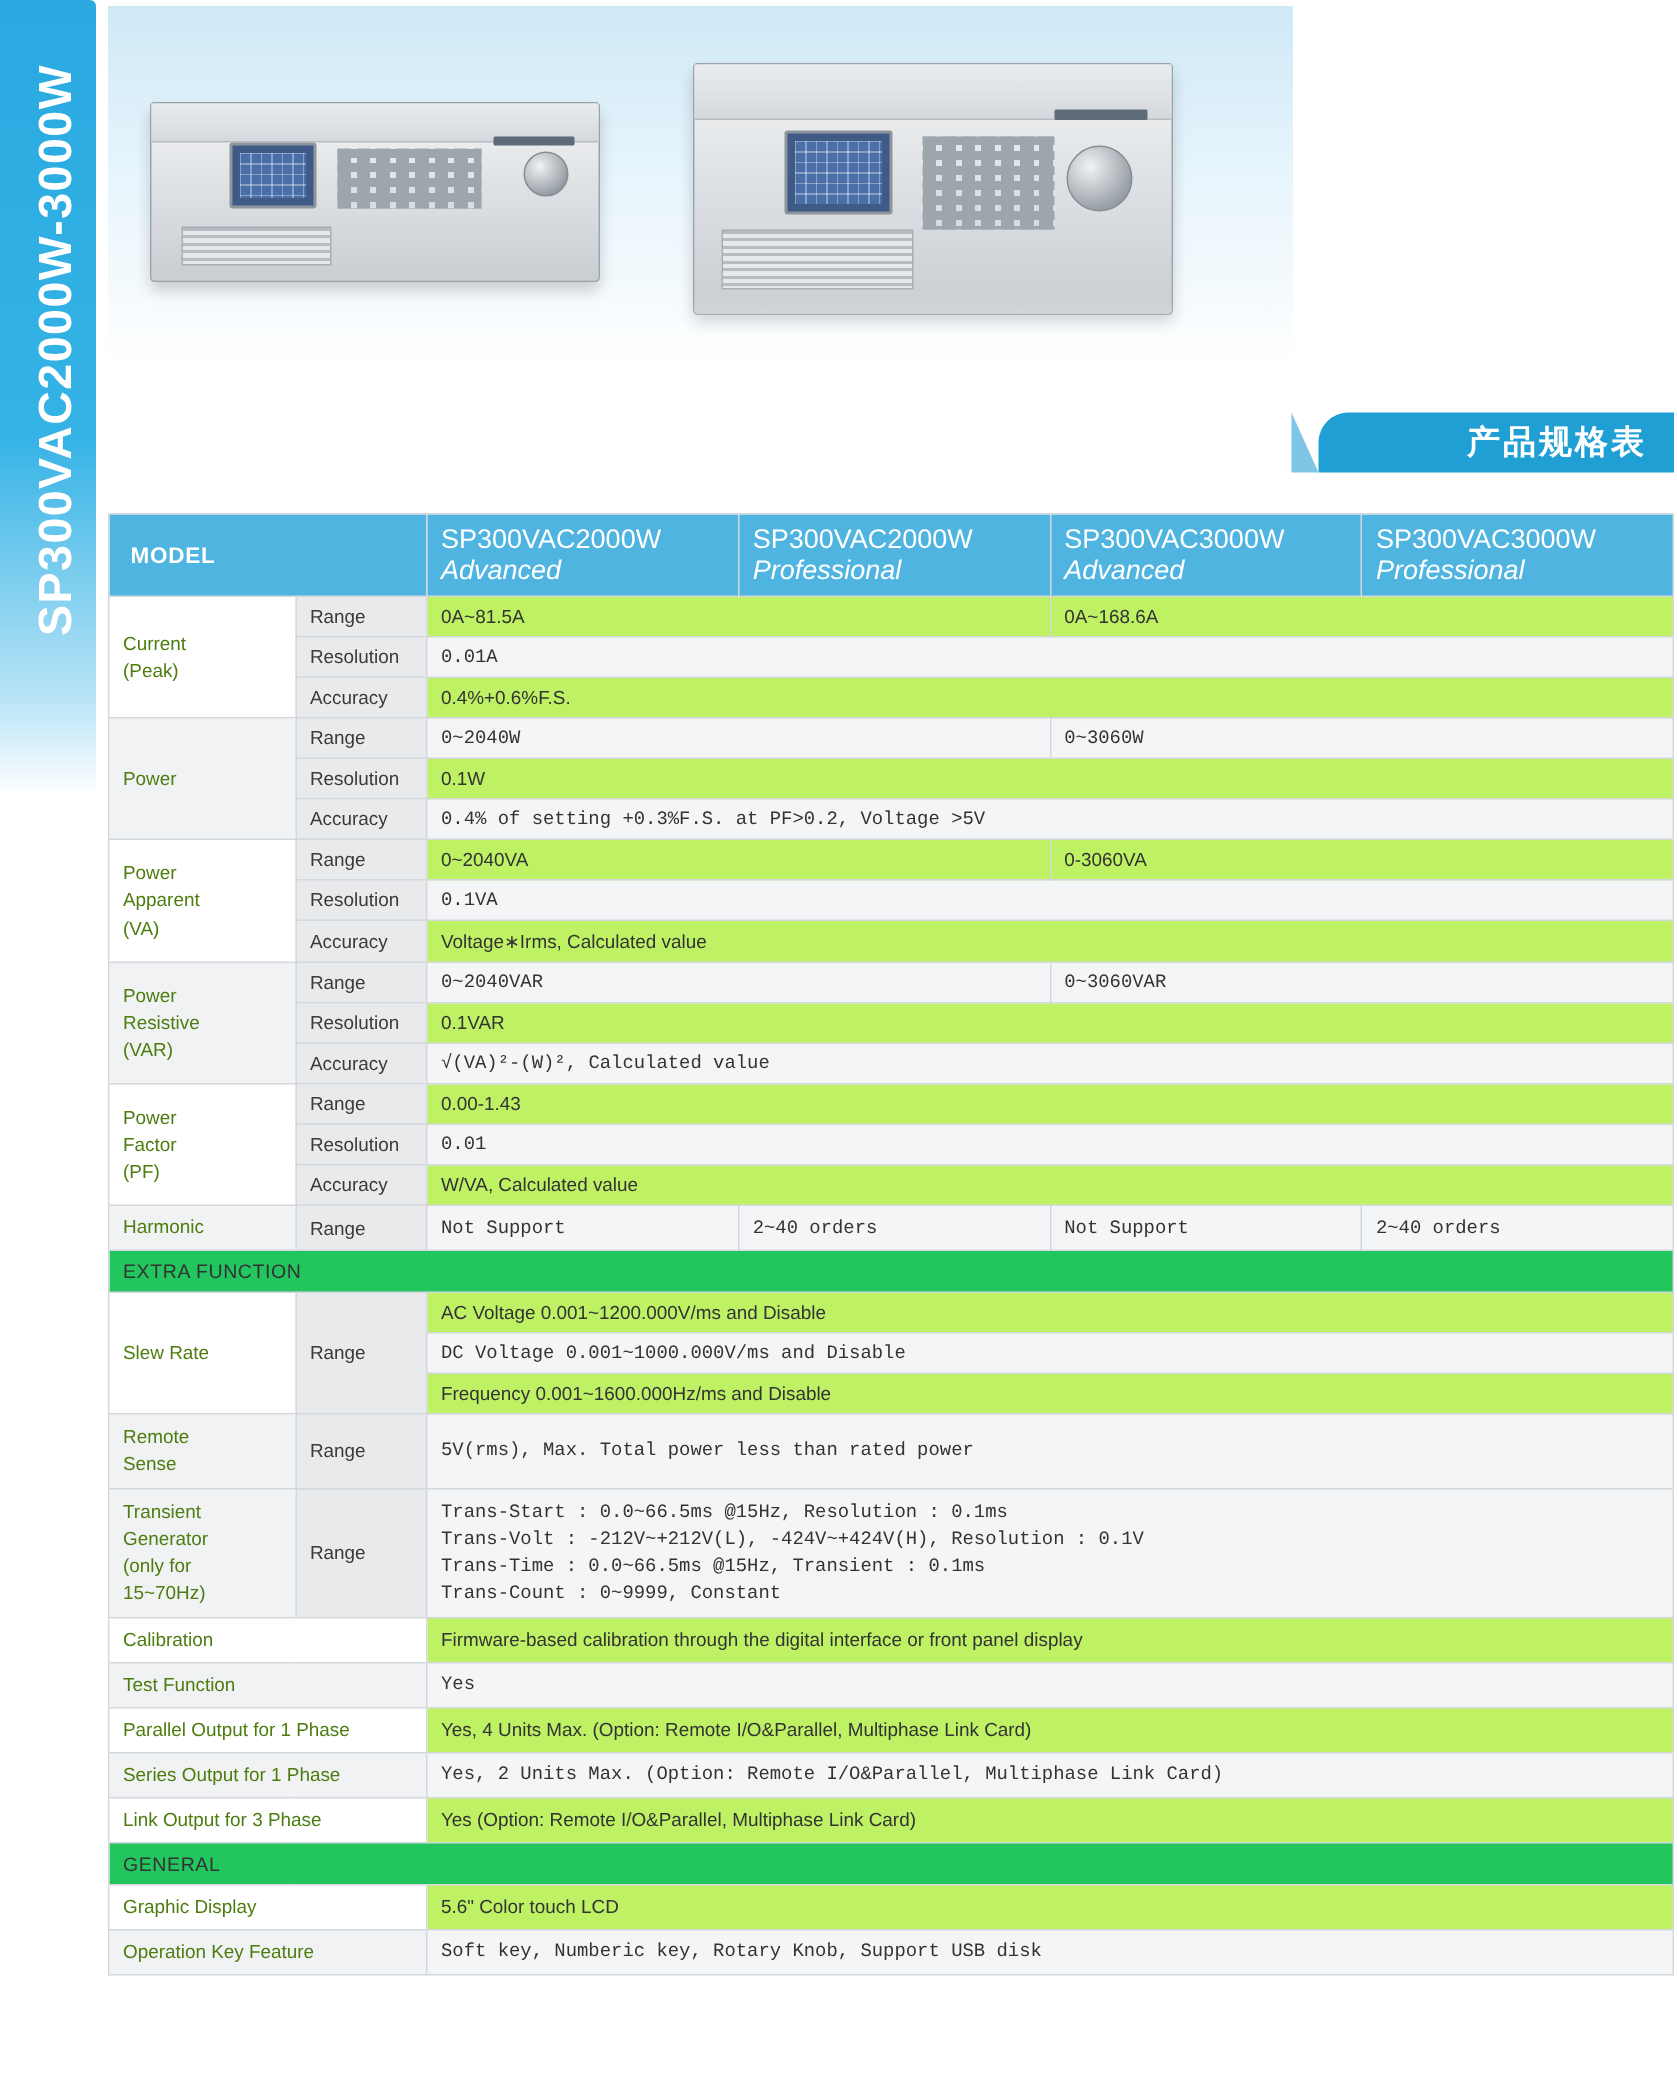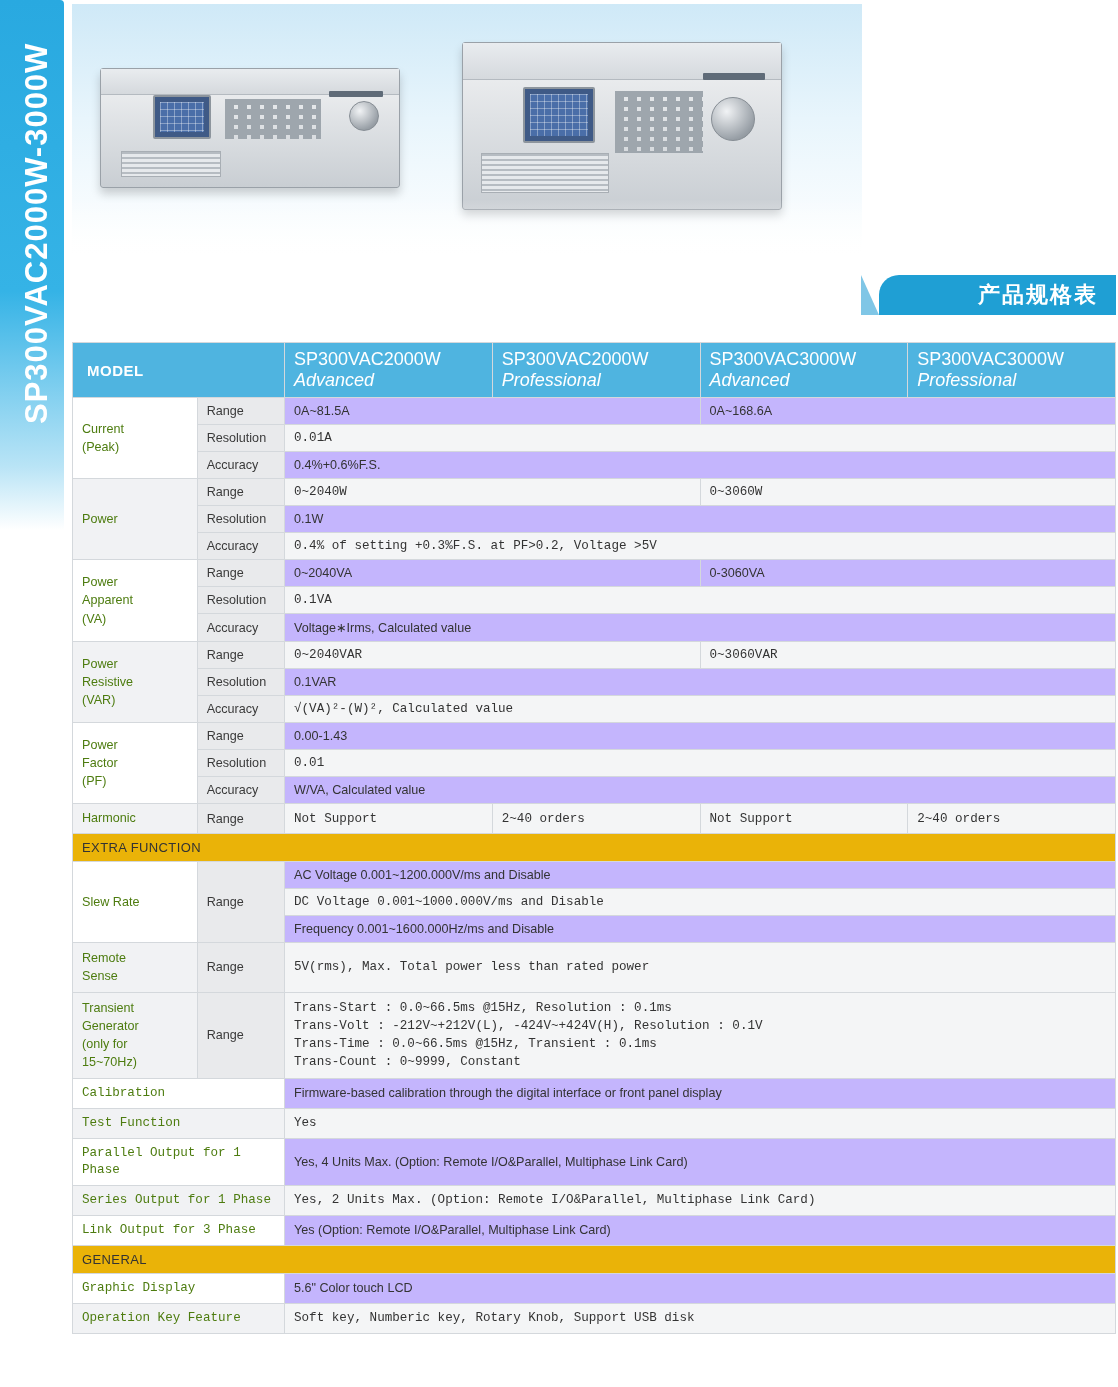--- a/index.html
+++ b/index.html
@@ -165,33 +165,33 @@
     color: #4d7c0f;
     width: 112px;
     line-height: 1.35;
   }
   .c-label.shade { background: #f1f2f4; }
   .c-sub {
     background: #e9eaec;
     width: 76px;
     color: #3a3a3a;
   }
-  .c-val { background: #c4b5fd; }
+  .c-val { background: #bef264; }
   .c-val.shade { background: #f4f5f6; font-family: Liberation Mono, monospace; }
   .section {
-    background: #eab308;
+    background: #22c55e;
     font-weight: bold;
     font-size: 13px;
     color: #333;
     padding: 7px 9px 7px 14px;
     letter-spacing: .4px;
   }
   .mline { line-height: 1.45; }
   .sqrt { white-space: nowrap; }
-  .rowlbl-wide { width: 212px; font-family: Liberation Mono, monospace; }
+  .rowlbl-wide { width: 212px; }
 </style>
 </head>
 <body>
 
 <div class="page">
 
   <div class="side-bar">
     <div class="side-title">SP300VAC2000W-3000W</div>
   </div>
 

